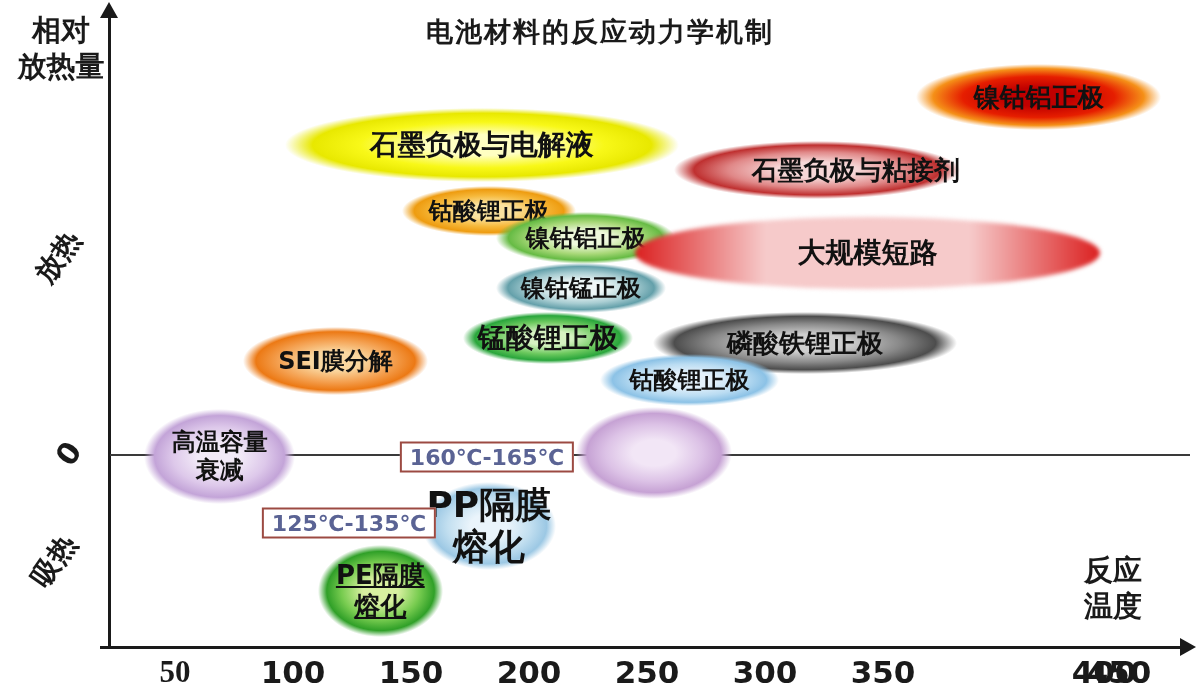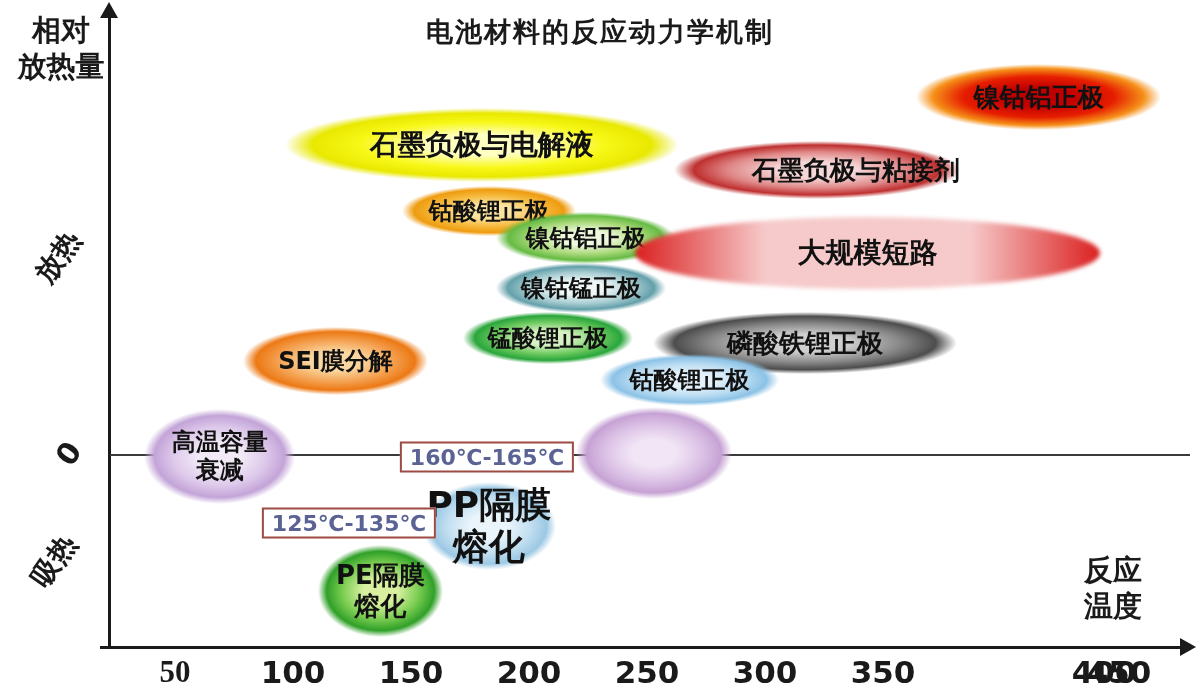--- a/index.html
+++ b/index.html
@@ -93,21 +93,21 @@
       <div class="bubble" style="left: 635px; top: 217px; width: 464.92px; height: 72px;">
         <div class="bg hard" style="background: linear-gradient(90deg, rgb(219, 32, 32) 0%, rgb(246, 202, 202) 28%, rgb(246, 202, 202) 72%, rgb(219, 32, 32) 100%);"></div>
         <div class="lbl" style="font-size: 28px;">大规模短路</div>
       </div>
       <div class="bubble" style="left: 495.96px; top: 263px; width: 169.92px; height: 50px;">
         <div class="bg" style="background: radial-gradient(closest-side, rgb(239, 247, 247) 0%, rgb(239, 247, 247) 28%, rgb(168, 205, 210) 62%, rgb(100, 160, 170) 86%, rgba(255, 255, 255, 0) 100%);"></div>
         <div class="lbl" style="font-size: 24px;">镍钴锰正极</div>
       </div>
       <div class="bubble" style="left: 462.92px; top: 312px; width: 169.92px; height: 52px;">
         <div class="bg" style="background: radial-gradient(closest-side, rgb(214, 242, 194) 0%, rgb(214, 242, 194) 28%, rgb(108, 201, 94) 62%, rgb(42, 166, 60) 86%, rgba(255, 255, 255, 0) 100%);"></div>
-        <div class="lbl" style="font-size: 24px;">锰酸锂正极</div>
+        <div class="lbl" style="font-size: 28px;">锰酸锂正极</div>
       </div>
       <div class="bubble" style="left: 652.9px; top: 312px; width: 304.44px; height: 62px;">
         <div class="bg" style="background: radial-gradient(closest-side, rgb(207, 207, 207) 0%, rgb(207, 207, 207) 28%, rgb(138, 138, 138) 62%, rgb(77, 77, 77) 86%, rgba(255, 255, 255, 0) 100%);"></div>
         <div class="lbl" style="font-size: 26px;">磷酸铁锂正极</div>
       </div>
       <div class="bubble" style="left: 243.44px; top: 327px; width: 184.08px; height: 68px;">
         <div class="bg" style="background: radial-gradient(closest-side, rgb(250, 215, 160) 0%, rgb(250, 215, 160) 28%, rgb(244, 160, 80) 62%, rgb(236, 121, 20) 86%, rgba(255, 255, 255, 0) 100%);"></div>
         <div class="lbl" style="font-size: 24px;">SEI膜分解</div>
       </div>
       <div class="bubble" style="left: 599.8px; top: 354px; width: 179.36px; height: 52px;">
@@ -122,21 +122,21 @@
       <div class="bubble" style="left: 576.2px; top: 407px; width: 155.76px; height: 92px;">
         <div class="bg" style="background: radial-gradient(closest-side, rgb(242, 230, 246) 0%, rgb(242, 230, 246) 28%, rgb(220, 194, 230) 62%, rgb(198, 162, 212) 86%, rgba(255, 255, 255, 0) 100%);"></div>
       </div>
       <div class="bubble" style="left: 421.62px; top: 482px; width: 134.52px; height: 88px;">
         <div class="bg" style="background: radial-gradient(closest-side, rgb(234, 244, 251) 0%, rgb(234, 244, 251) 28%, rgb(194, 223, 240) 62%, rgb(156, 200, 228) 86%, rgba(255, 255, 255, 0) 100%);"></div>
         <div class="lbl" style="font-size: 36px;">PP隔膜
 熔化</div>
       </div>
       <div class="bubble" style="left: 317.78px; top: 545px; width: 125.08px; height: 92px;">
         <div class="bg" style="background: radial-gradient(closest-side, rgb(216, 240, 160) 0%, rgb(216, 240, 160) 28%, rgb(120, 204, 80) 62%, rgb(48, 160, 40) 86%, rgba(255, 255, 255, 0) 100%);"></div>
-        <div class="lbl" style="font-size: 26px;">PE隔膜
+        <div class="lbl" style="font-size: 26px; text-decoration: underline;">PE隔膜
 熔化</div>
       </div>
       <div class="bubble" style="left: 916.04px; top: 64px; width: 245.44px; height: 66px;">
         <div class="bg" style="background: radial-gradient(closest-side, rgb(192, 0, 0) 0%, rgb(192, 0, 0) 28%, rgb(230, 30, 0) 62%, rgb(245, 144, 24) 86%, rgba(255, 255, 255, 0) 100%);"></div>
         <div class="lbl" style="font-size: 26px;">镍钴铝正极</div>
       </div>
     </div>
   <div id="annos">
       <div class="anno" style="left: 487px; top: 457px;">160℃-165℃</div>
       <div class="anno" style="left: 349px; top: 523px;">125℃-135℃</div>

